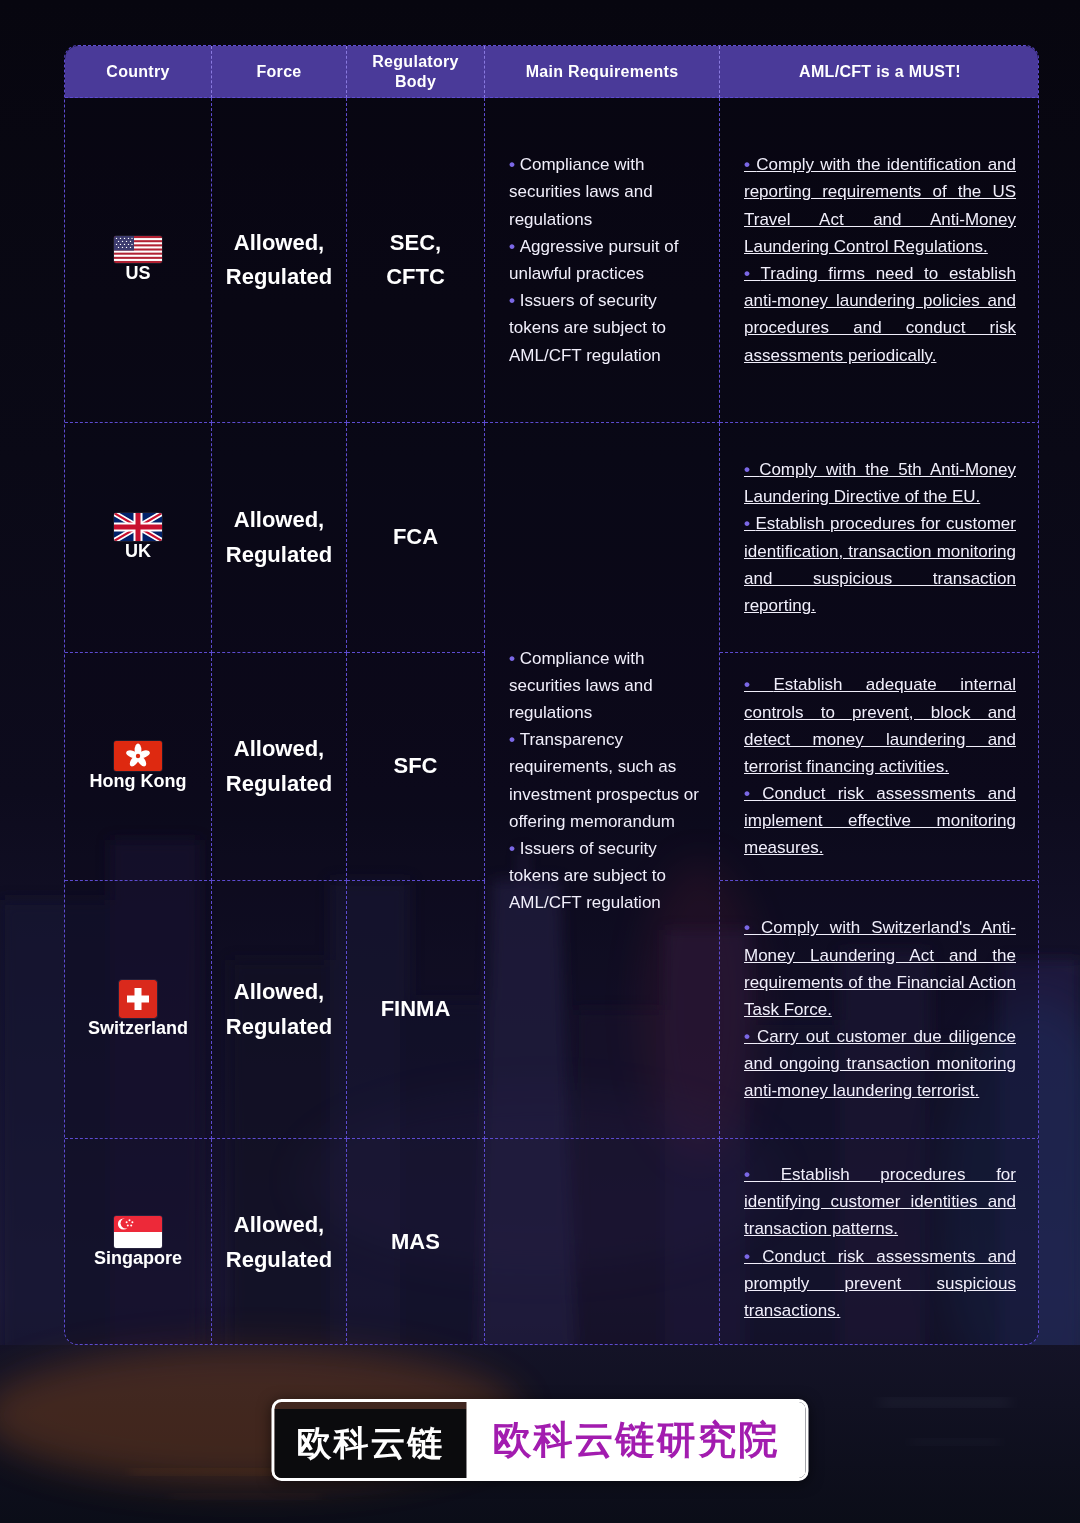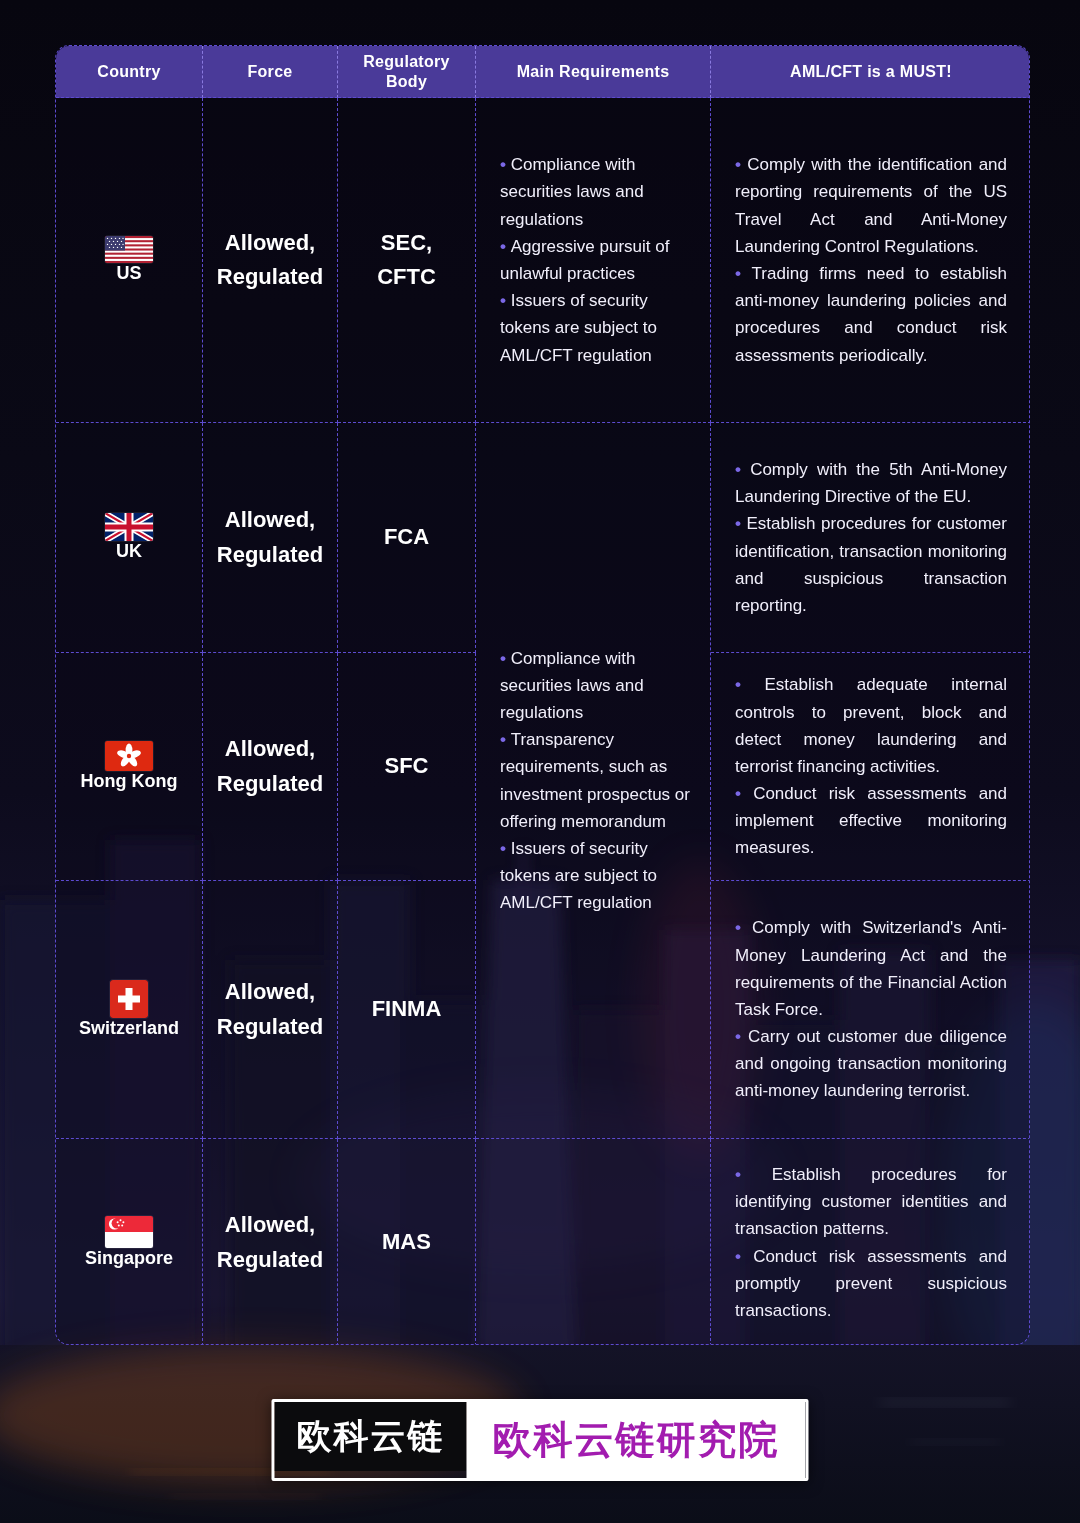--- a/index.html
+++ b/index.html
@@ -14,21 +14,21 @@
     position:relative;
     width:1080px;height:1523px;
     overflow:hidden;
     background:linear-gradient(180deg,#07060f 0%,#0a0916 30%,#0d0b1d 52%,#171430 72%,#211c3d 85%,#141222 94%,#0c0e1a 100%);
     font-family:"Liberation Sans", sans-serif;
     color:var(--text);
   }
   .bg-svg{position:absolute;left:0;top:0;width:1080px;height:1523px;z-index:0;}
 
   .table{
-    position:absolute;left:55px;top:45px;width:975px;height:1300px;z-index:2;
+    position:absolute;left:64px;top:45px;width:975px;height:1300px;z-index:2;
     display:grid;
     grid-template-columns:147px 135px 138px 235px 320px;
     grid-template-rows:52px 325px 230px 228px 258px 207px;
     border:1px dashed var(--grid);
     border-radius:14px;
     overflow:hidden;
     background:rgba(10,8,22,0.30);
   }
   .cell{
     display:flex;flex-direction:column;justify-content:center;align-items:center;
@@ -42,33 +42,33 @@
     text-align:center;letter-spacing:.3px;line-height:1.25;
     padding:4px 6px;
   }
   .hcell.br{border-right:1px dashed #8a7ae0;}
   .country-cell{gap:0;font-size:18px;font-weight:700;color:#ffffff;text-align:center;}
   .center-text{
     font-size:22px;font-weight:700;color:#ffffff;text-align:center;
     line-height:1.55;white-space:pre-line;
   }
   .req-cell{align-items:stretch;padding:14px 18px 14px 24px;}
-  .aml-cell{align-items:center;padding:16px 24px;}
+  .aml-cell{align-items:center;padding:16px 24px;text-decoration:underline;}
   .bullet{
     font-size:17px;line-height:1.6;font-weight:500;color:var(--text);
     text-align:left;
   }
   .aml-cell .bullet{text-align:justify;}
   .bullet::before{content:"\2022  ";color:var(--bullet);font-weight:700;}
   .flag{display:block;border-radius:2px;box-shadow:0 0 0 0.5px rgba(255,255,255,0.15);}
 
   .badge{
     position:absolute;left:50%;top:1399px;transform:translateX(-50%);z-index:3;
-    display:flex;align-items:flex-start;
-    border:3px solid #ffffff;border-radius:2px;overflow:hidden;
+    display:flex;align-items:flex-end;
+    border:3px solid #ffffff;border-radius:10px;overflow:hidden;
     box-shadow:0 2px 14px rgba(0,0,0,0.55);
   }
   .badge-left{
     background:#0b0b0d;color:#ffffff;
     font-size:35px;font-weight:800;letter-spacing:2px;
     padding:11px 22px;display:flex;align-items:center;
   }
   .badge-right{
     background:#ffffff;color:#a21caf;
     font-size:39px;font-weight:700;letter-spacing:2px;

